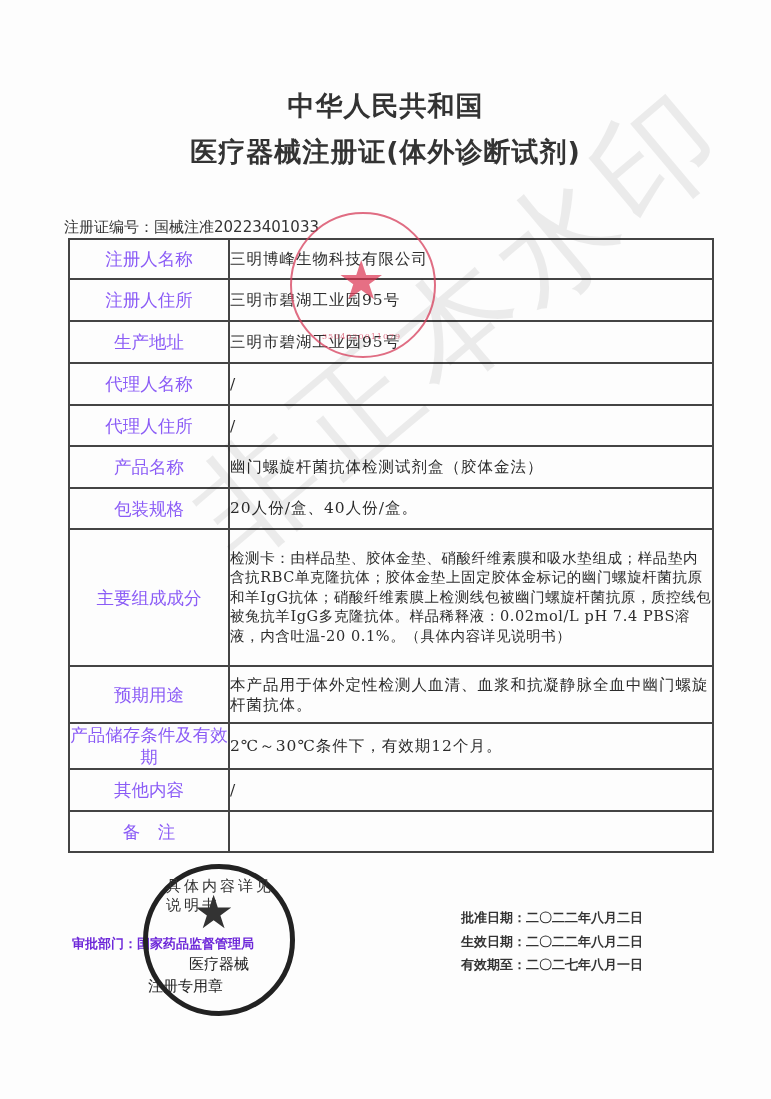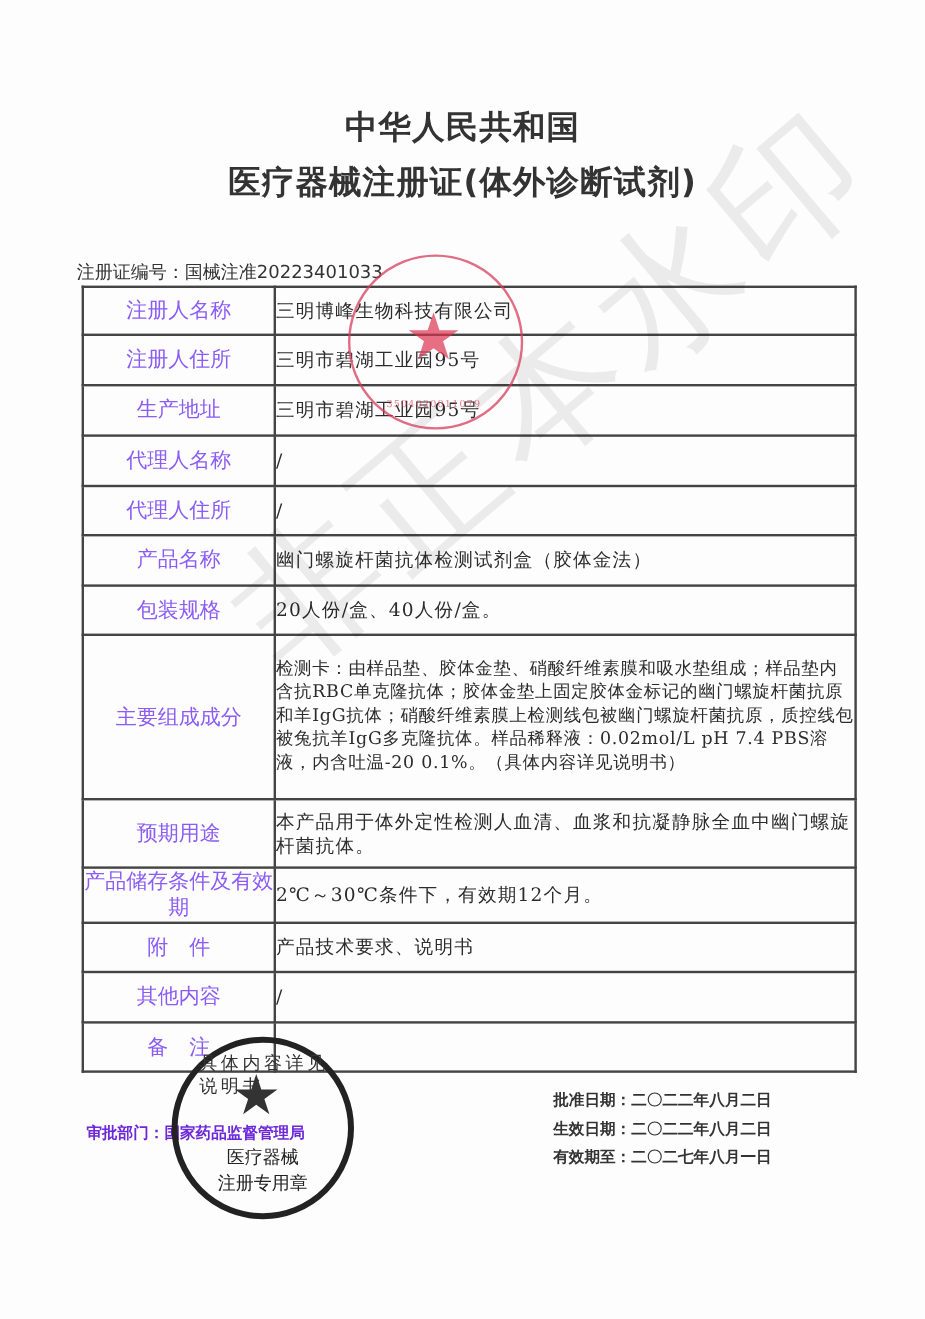--- a/index.html
+++ b/index.html
@@ -58,21 +58,21 @@
     position:absolute; left:30px; top:118px; font-size:8px; color:rgba(214,60,90,0.7); letter-spacing:1px;
   }
   .seal-black {
     position:absolute; left:143px; top:864px; width:142px; height:142px; border-radius:50%;
     border:5px solid #222; pointer-events:none;
   }
   .seal-black .star { position:absolute; left:45px; top:20px; font-size:46px; color:#333; line-height:1; }
   .seal-black .arc { position:absolute; left:18px; top:8px; font-size:15px; color:#333; letter-spacing:3px; }
   .seal-black .l1 { position:absolute; left:0; width:100%; text-align:center; top:86px; font-size:15px; color:#222;
     font-family:"DejaVu Sans", "Liberation Sans", sans-serif; }
-  .seal-black .l2 { position:absolute; left:0; width:100%; text-align:center; top:108px; font-size:15px; color:#222;
+  .seal-black .l2 { position:absolute; left:0; width:100%; text-align:left; top:108px; font-size:15px; color:#222;
     font-family:"DejaVu Sans", "Liberation Sans", sans-serif; }
 </style>
 </head>
 <body>
 
 <div class="title1">中华人民共和国</div>
 <div class="title2">医疗器械注册证(体外诊断试剂)</div>
 
 <div class="regno">注册证编号：国械注准20223401033</div>
 
@@ -111,24 +111,20 @@
     <td class="value dense">检测卡：由样品垫、胶体金垫、硝酸纤维素膜和吸水垫组成；样品垫内含抗RBC单克隆抗体；胶体金垫上固定胶体金标记的幽门螺旋杆菌抗原和羊IgG抗体；硝酸纤维素膜上检测线包被幽门螺旋杆菌抗原，质控线包被兔抗羊IgG多克隆抗体。样品稀释液：0.02mol/L pH 7.4 PBS溶液，内含吐温-20 0.1%。（具体内容详见说明书）</td>
   </tr>
   <tr style="height:57px">
     <td class="label">预期用途</td>
     <td class="value two">本产品用于体外定性检测人血清、血浆和抗凝静脉全血中幽门螺旋杆菌抗体。</td>
   </tr>
   <tr style="height:43px">
     <td class="label">产品储存条件及有效期</td>
     <td class="value">2℃～30℃条件下，有效期12个月。</td>
   </tr>
-  <tr style="height:41px">
-    <td class="label">附　件</td>
-    <td class="value">产品技术要求、说明书</td>
-  </tr>
   <tr style="height:42px">
     <td class="label">其他内容</td>
     <td class="value">/</td>
   </tr>
   <tr style="height:41px">
     <td class="label">备　注</td>
     <td class="value"></td>
   </tr>
 </tbody>
   </table>

